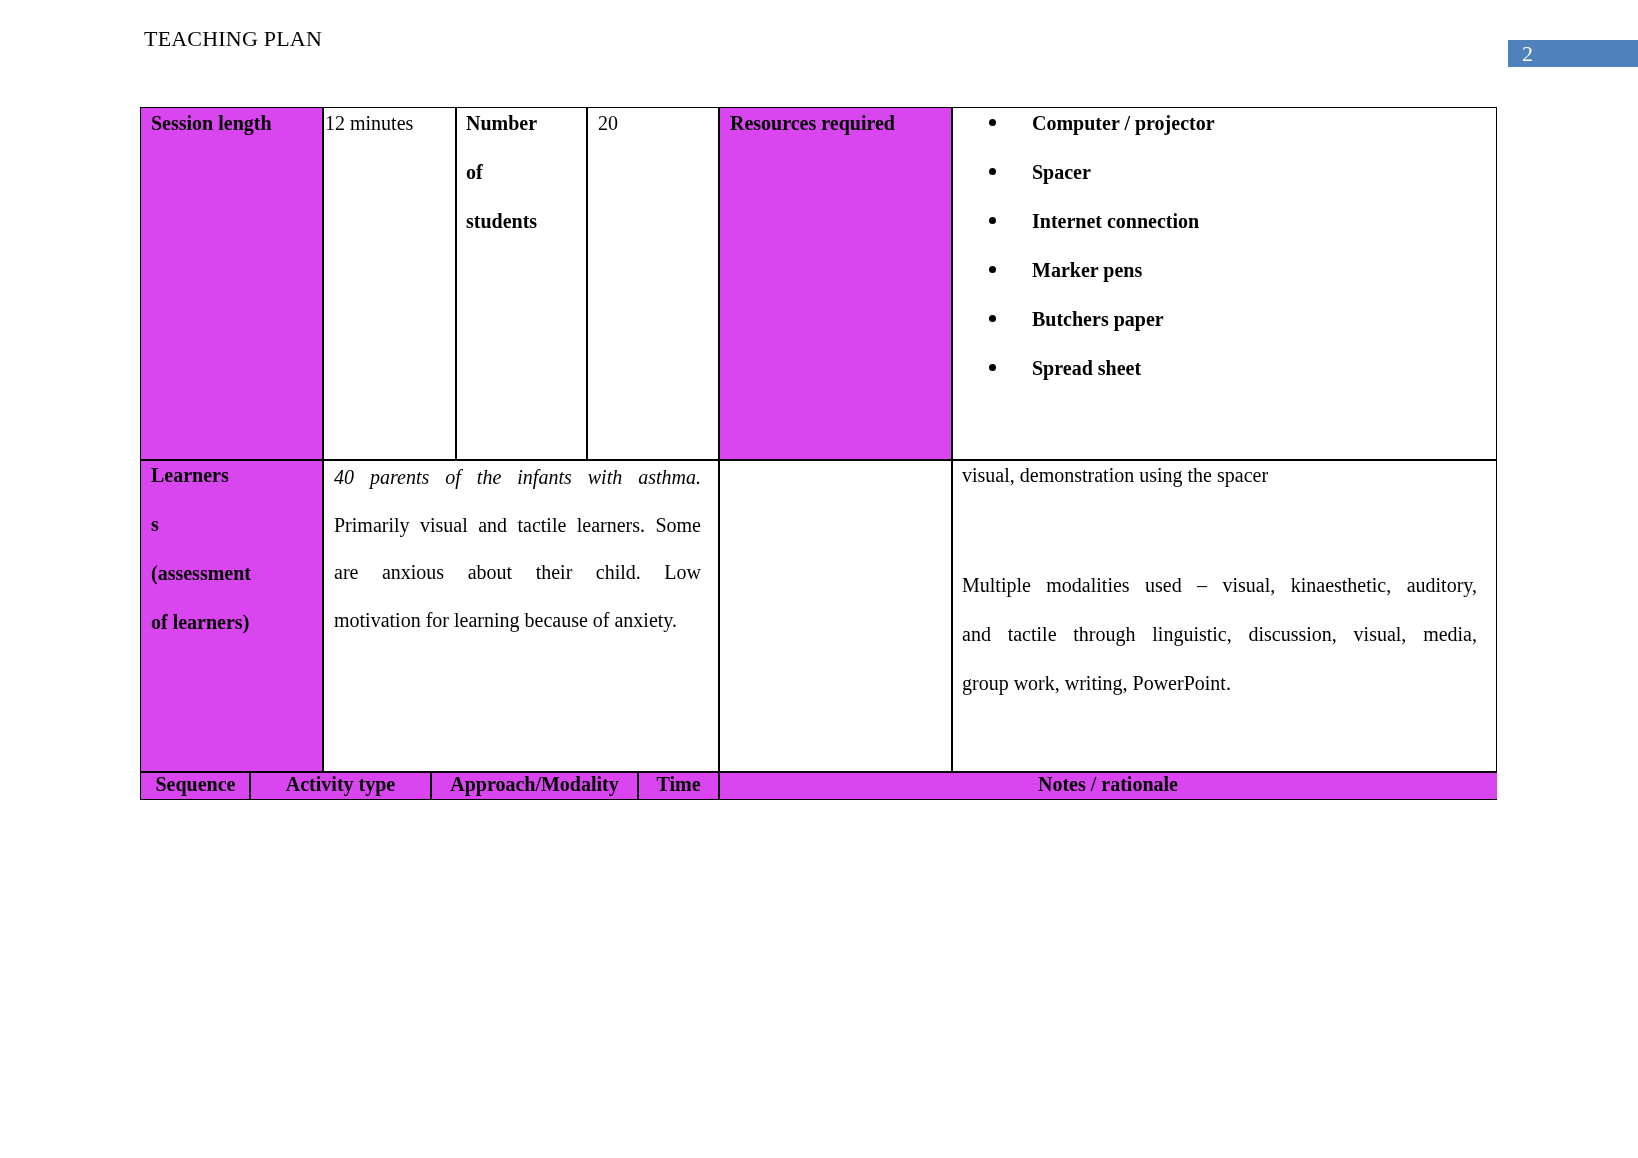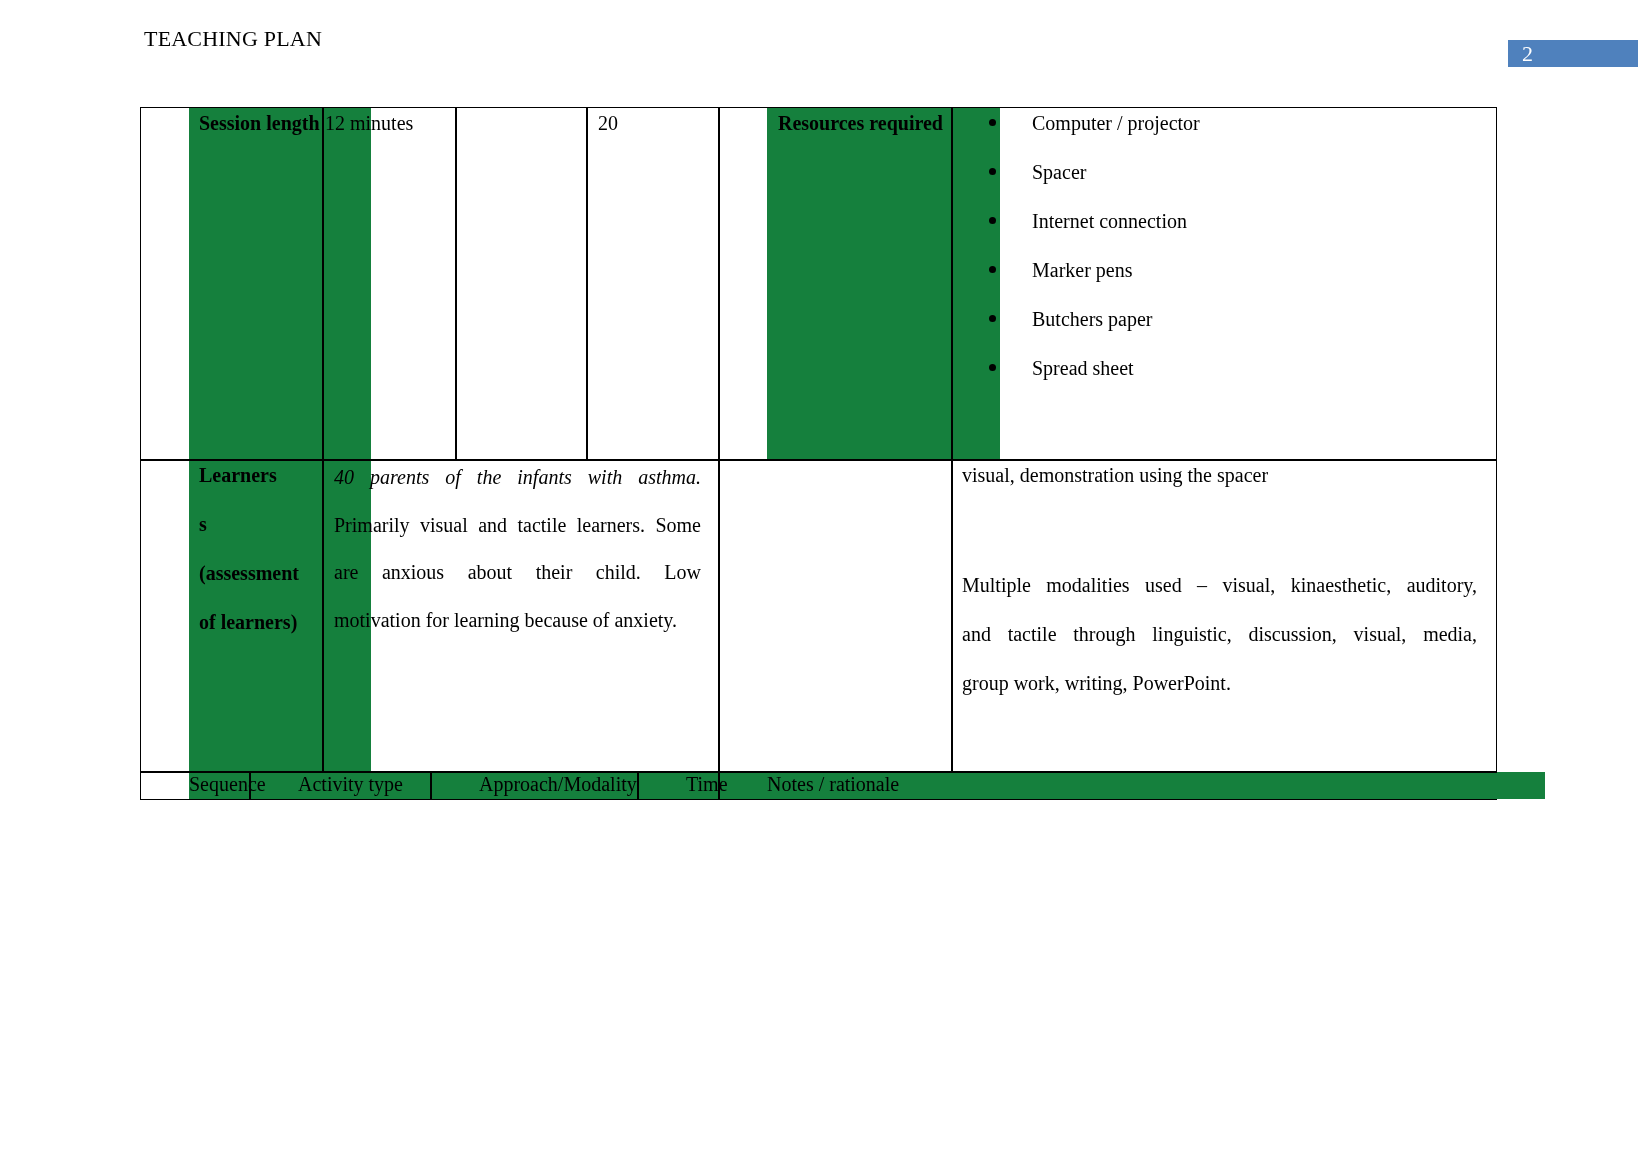--- a/index.html
+++ b/index.html
@@ -19,45 +19,50 @@
   }
   .plan {
     position: absolute; left: 140px; top: 107px;
     width: 1357px; height: 693px;
     border: 1.5px solid #000; box-sizing: border-box;
   }
   .cell {
     position: absolute; box-sizing: border-box;
     font-size: 20px; line-height: 49px;
   }
-  .grey { background: #15803d; margin-left: 48px; }
+  .grey { background: #d946ef; }
   .bold { font-weight: bold; }
   .vline { position: absolute; width: 1.5px; background: #000; }
   .hline { position: absolute; height: 1.5px; background: #000; }
   .bullets { list-style: none; margin: 0; padding: 0; }
-  .bullets li { position: relative; padding-left: 80px; height: 49px; line-height: 26px; }
+  .bullets li { position: relative; padding-left: 80px; height: 49px; line-height: 26px; font-weight: bold; }
   .bullets li .dot {
     position: absolute; left: 37px; top: 9px; width: 7px; height: 7px;
     background: #000; border-radius: 50%;
   }
-  .header-row .cell { line-height: 25px; font-weight: normal; }
+  .header-row .cell { line-height: 25px; text-align: center; font-weight: bold; }
 </style>
 </head>
 <body>
 
 <div class="doc-title">TEACHING PLAN</div>
 <div class="page-badge"><span>2</span></div>
 
 <div class="plan">
 
   <div class="cell grey bold" style="left:0;top:0;width:182px;height:352px;padding:0 0 0 10px;line-height:26px;padding-top:2px;">
     <span>Session length</span>
   </div>
   <div class="cell" style="left:182px;top:0;width:133px;height:352px;padding:2px 0 0 2px;line-height:26px;">
     <span>12 minutes</span>
+  </div>
+  <div class="cell bold" style="left:315px;top:0;width:131px;height:352px;padding:0 0 0 10px;">
+    <div style="height:49px;line-height:26px;padding-top:2px;box-sizing:border-box;">Number</div>
+    <div style="height:49px;line-height:26px;padding-top:2px;box-sizing:border-box;">of</div>
+    <div style="height:49px;line-height:26px;padding-top:2px;box-sizing:border-box;">students</div>
   </div>
   <div class="cell" style="left:446px;top:0;width:132px;height:352px;padding:2px 0 0 11px;line-height:26px;">
     <span>20</span>
   </div>
   <div class="cell grey bold" style="left:578px;top:0;width:233px;height:352px;padding:2px 0 0 11px;line-height:26px;">
     <span>Resources required</span>
   </div>
   <div class="cell" style="left:811px;top:0;width:545px;height:352px;padding-top:2px;">
     <ul class="bullets">
       <li><span class="dot"></span><span>Computer / projector</span></li>

